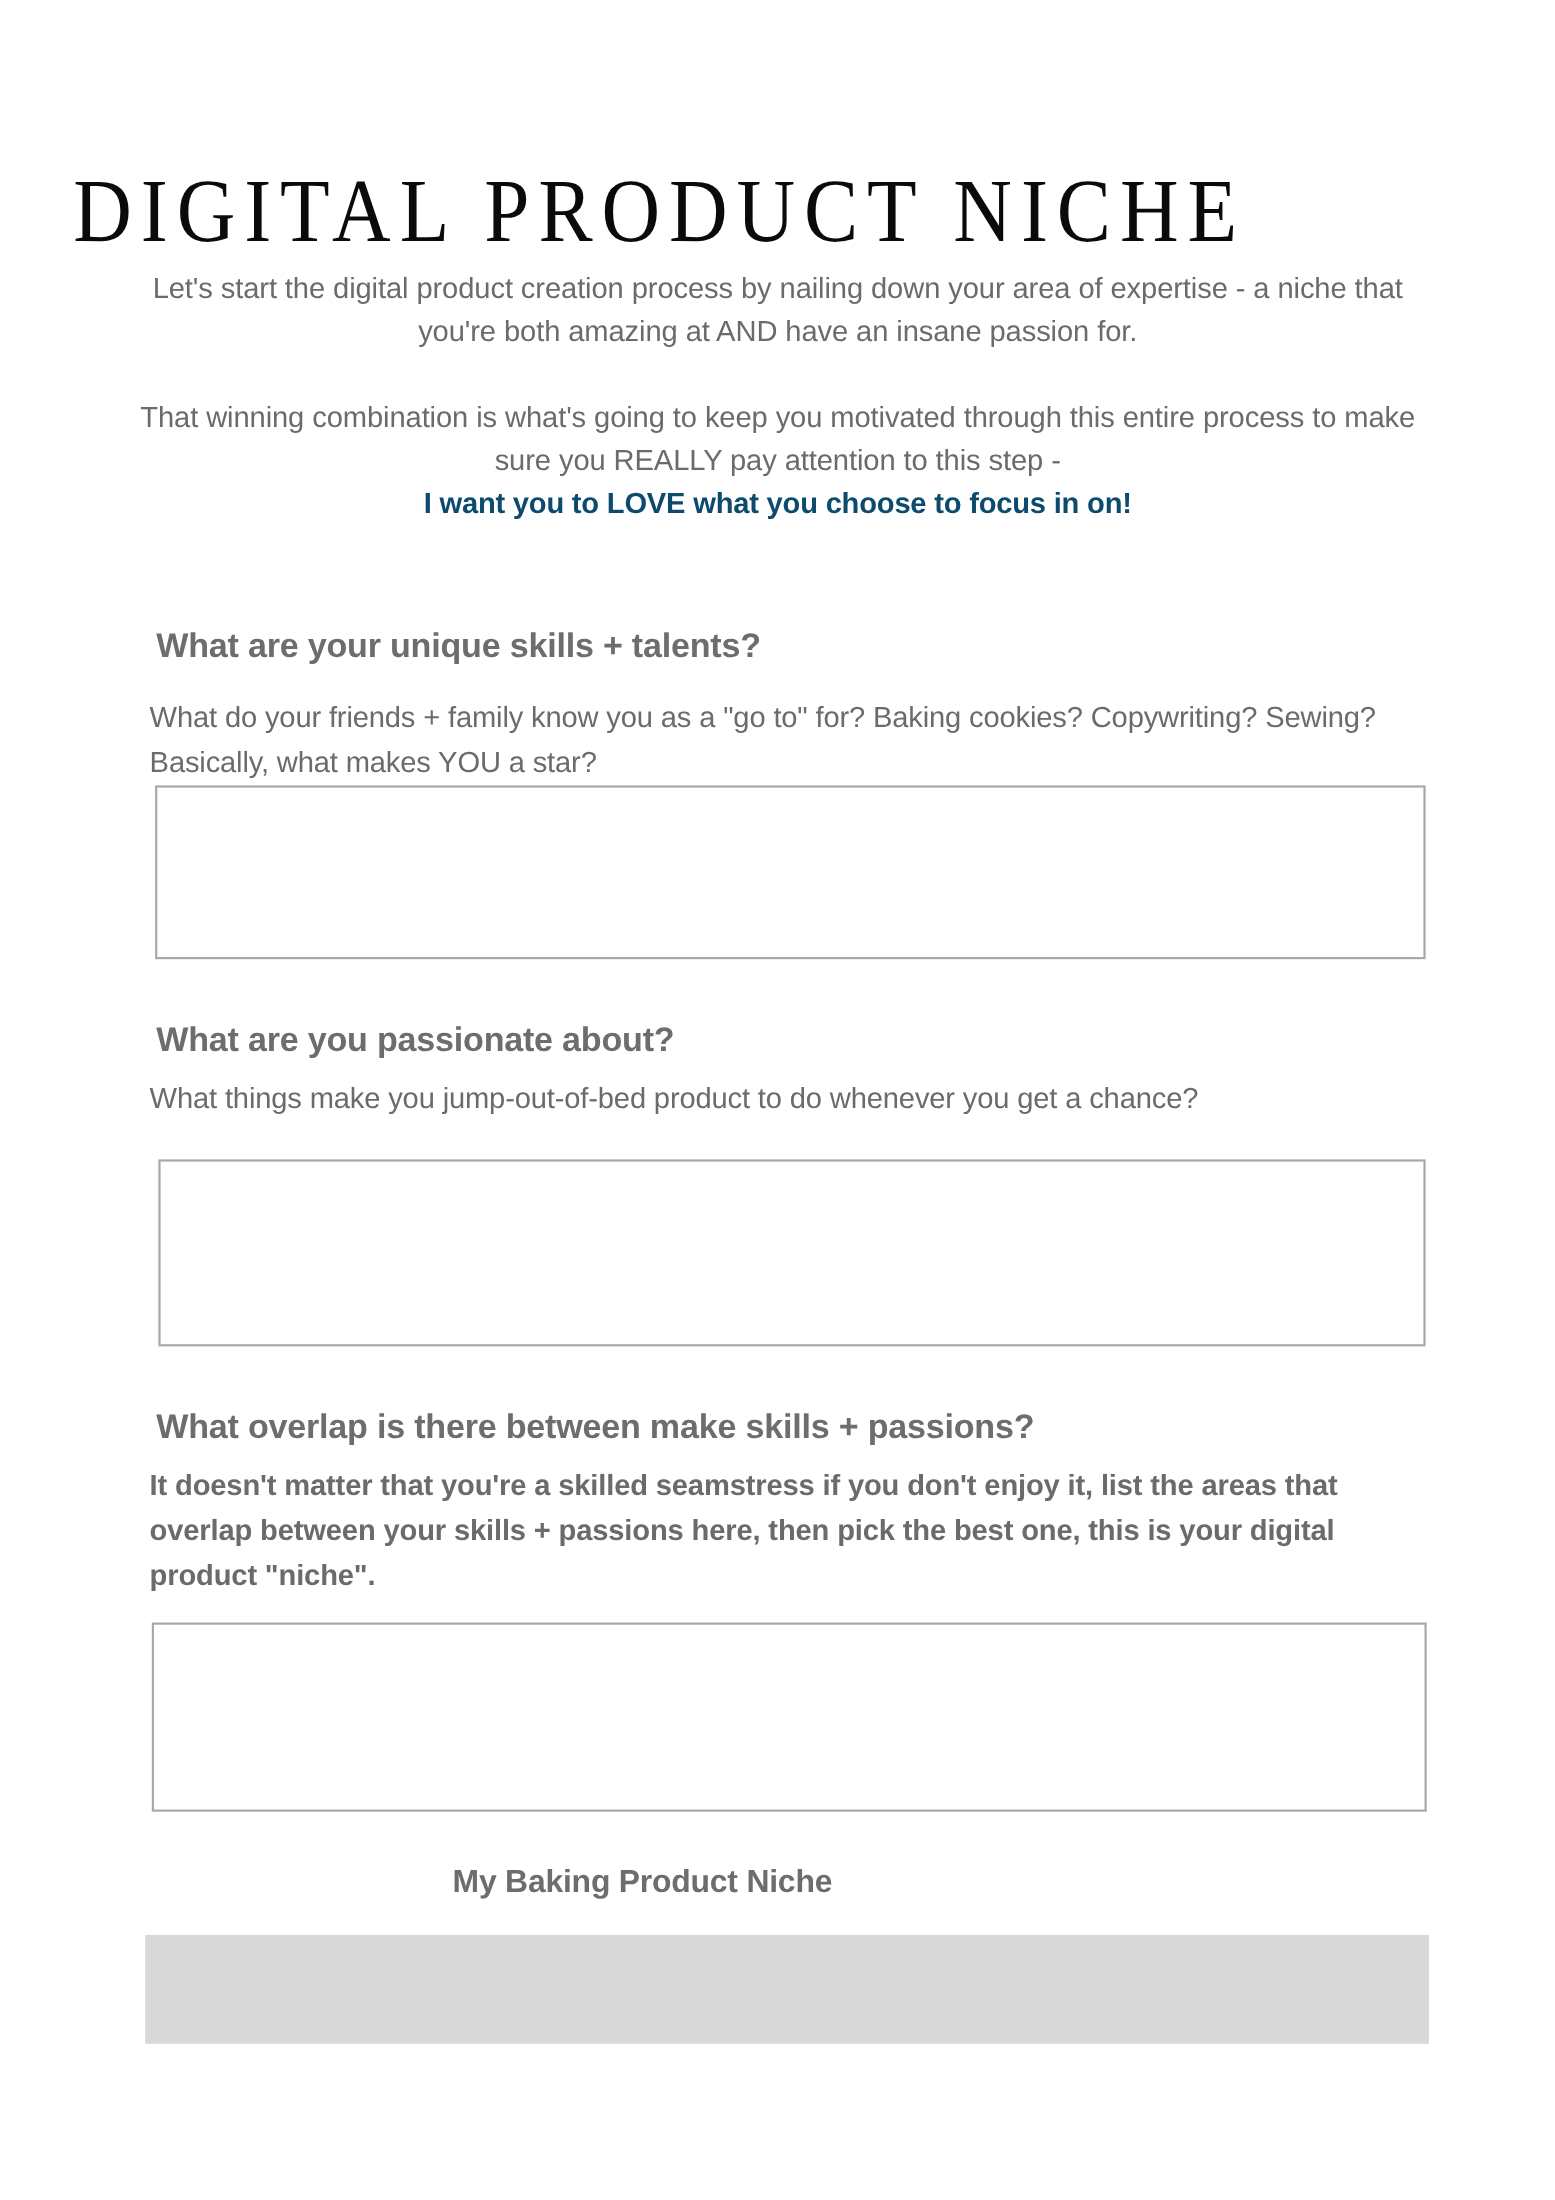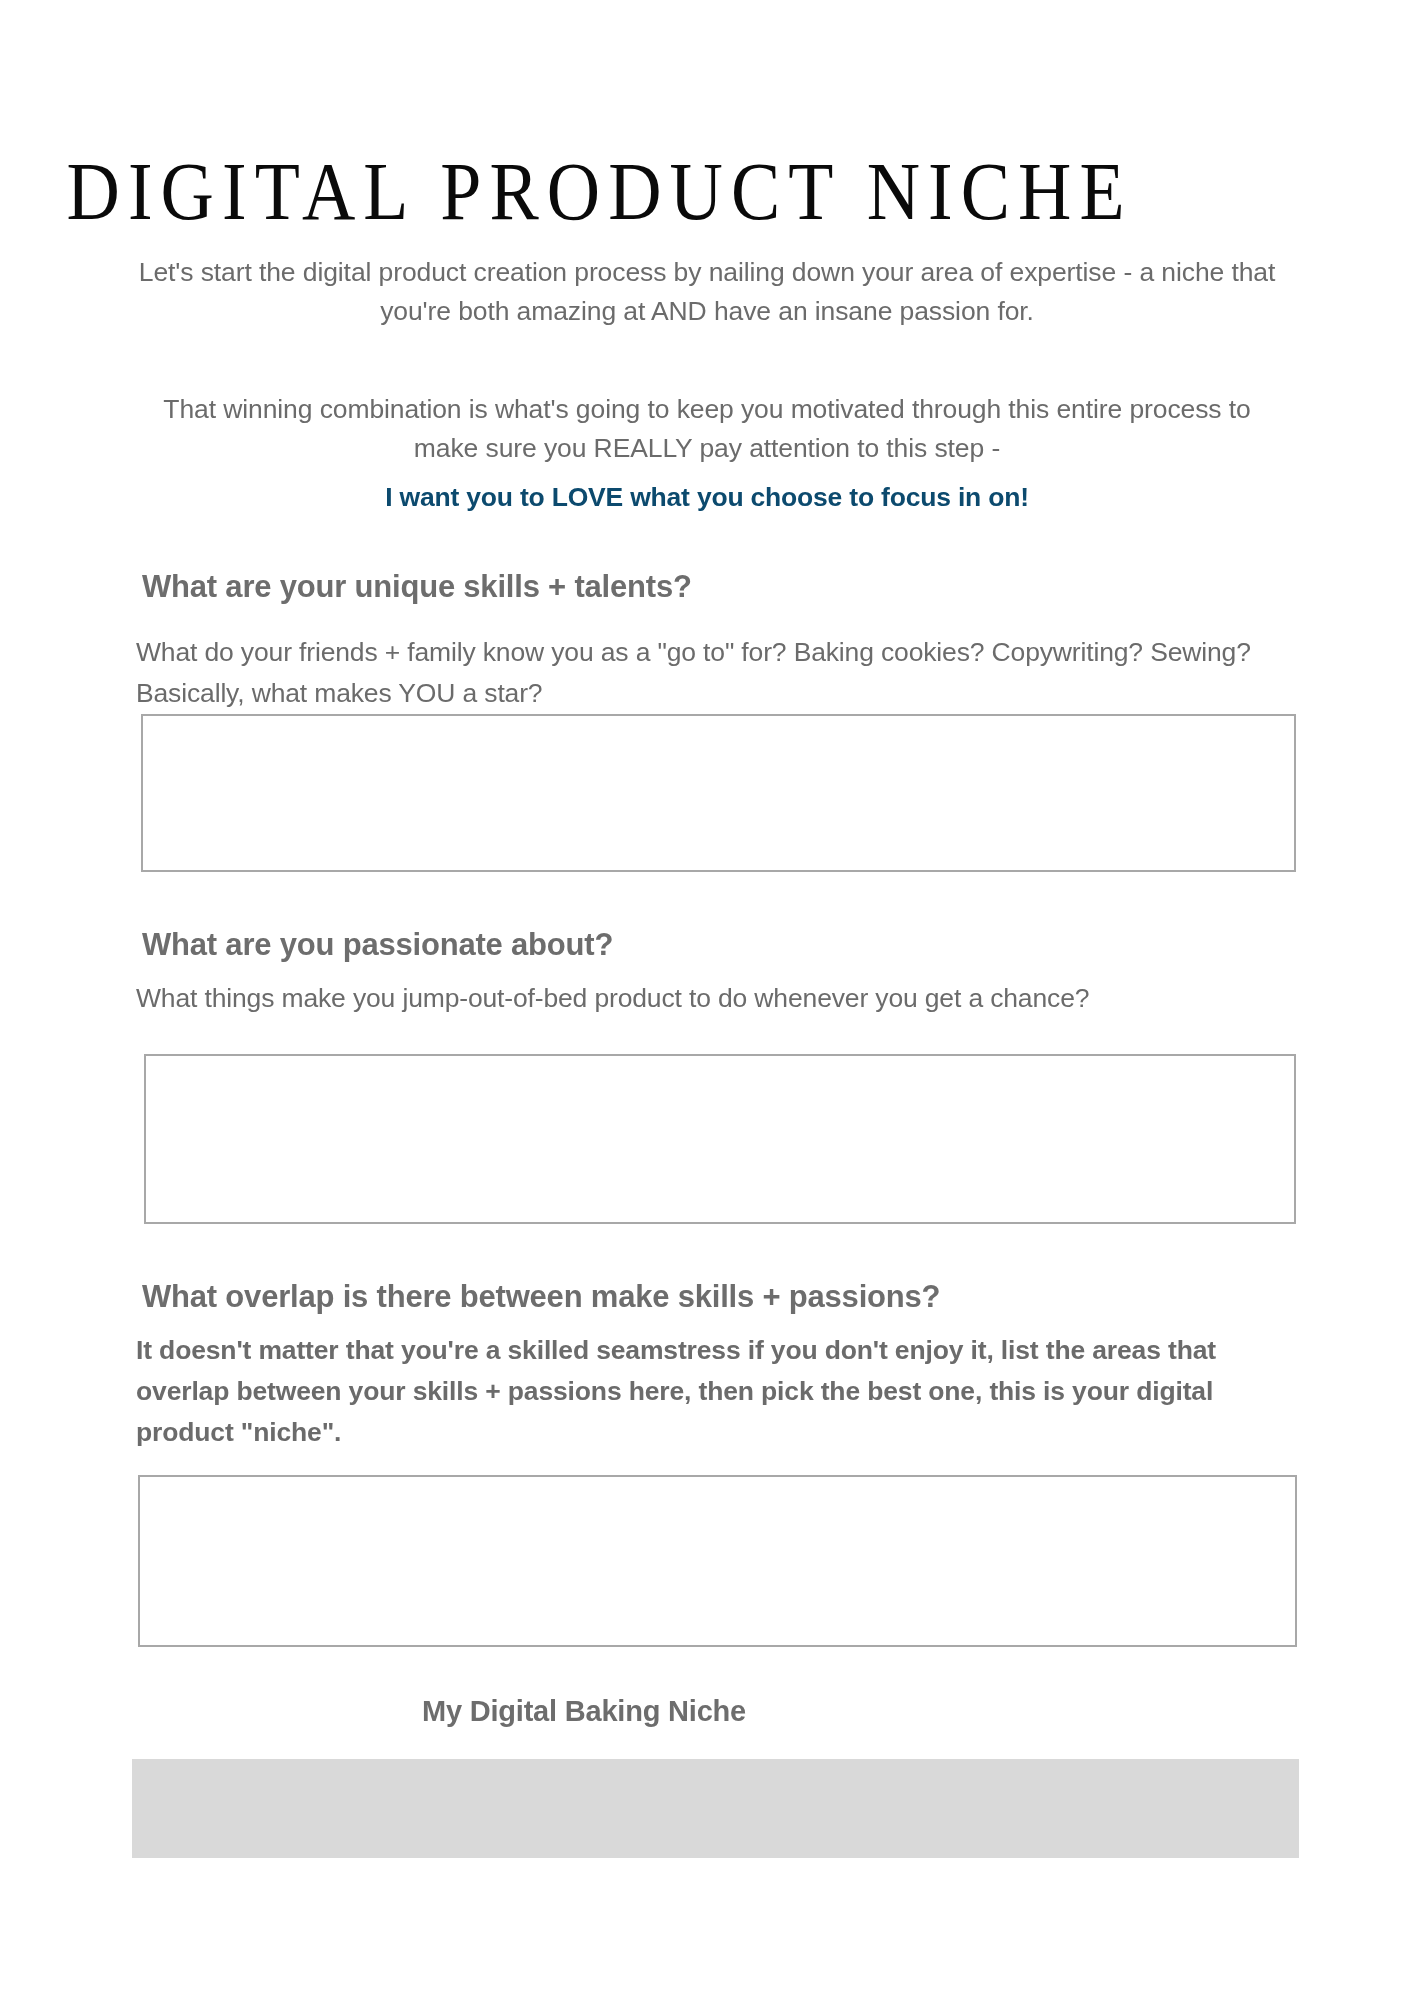--- a/index.html
+++ b/index.html
@@ -48,21 +48,21 @@
     left: 120px;
     width: 1174px;
     top: 243px;
     text-align: center;
     color: #6b6b6b;
     font-size: 26.5px;
     line-height: 39px;
     letter-spacing: -0.1px;
   }
   .intro p {
-    margin: 10px;
+    margin: 0;
   }
   .intro .gap {
     height: 39px;
   }
   .intro .emphasis {
     font-weight: bold;
     color: #0c4a6e;
     letter-spacing: -0.2px;
   }
 
@@ -179,16 +179,16 @@
     <p class="section-desc">What things make you jump-out-of-bed product to do whenever you get a chance?</p>
   </div>
   <div class="answer-box" id="box-2"></div>
 
   <div class="section" id="section-3">
     <h2 class="section-heading">What overlap is there between make skills + passions?</h2>
     <p class="section-desc">It doesn't matter that you're a skilled seamstress if you don't enjoy it, list the areas that overlap between your skills + passions here, then pick the best one, this is your digital product "niche".</p>
   </div>
   <div class="answer-box" id="box-3"></div>
 
-  <div class="niche-label">My Digital Baking Niche</div>
+  <div class="niche-label">My Baking Product Niche</div>
   <div class="niche-field"></div>
 
 </div>
 
 </body></html>

